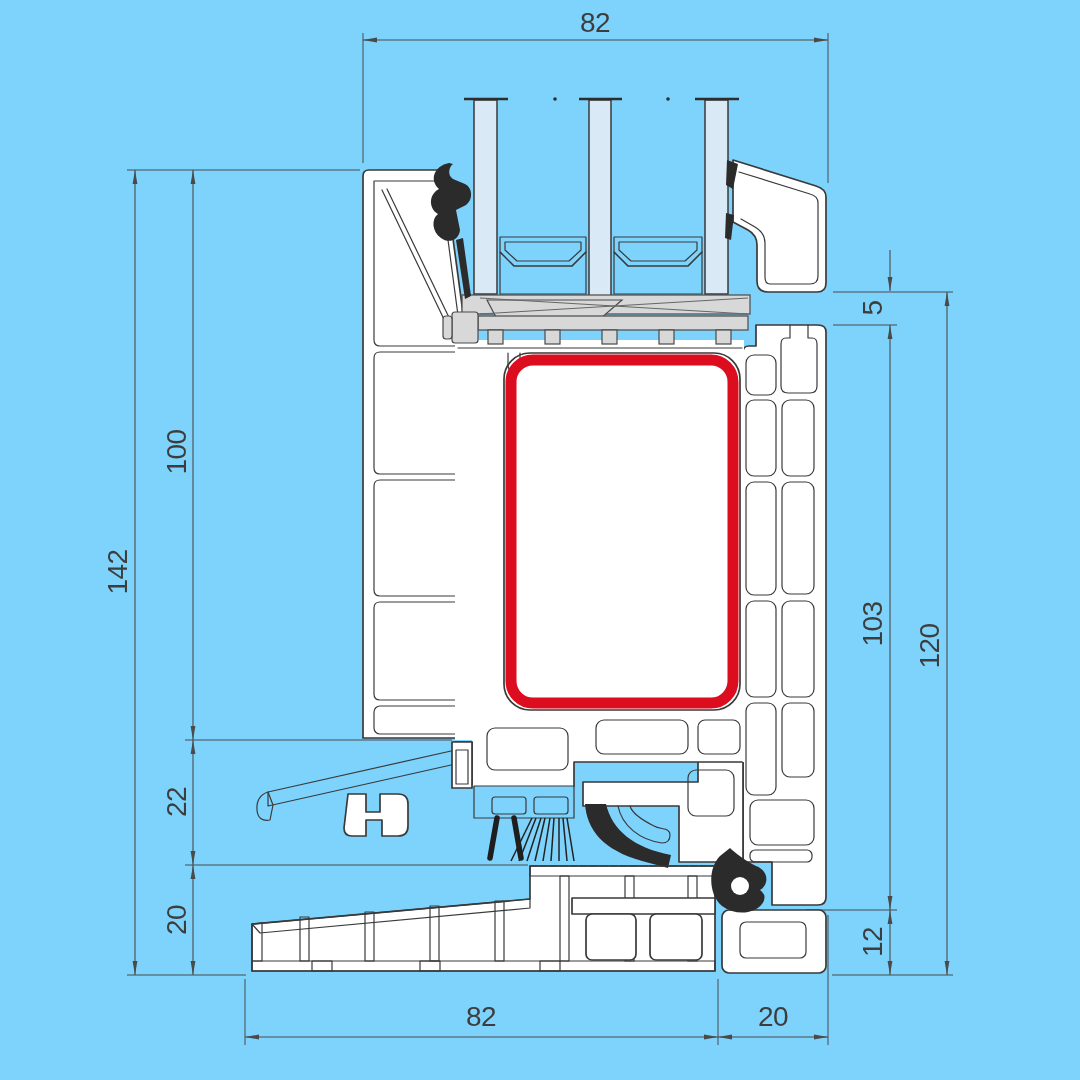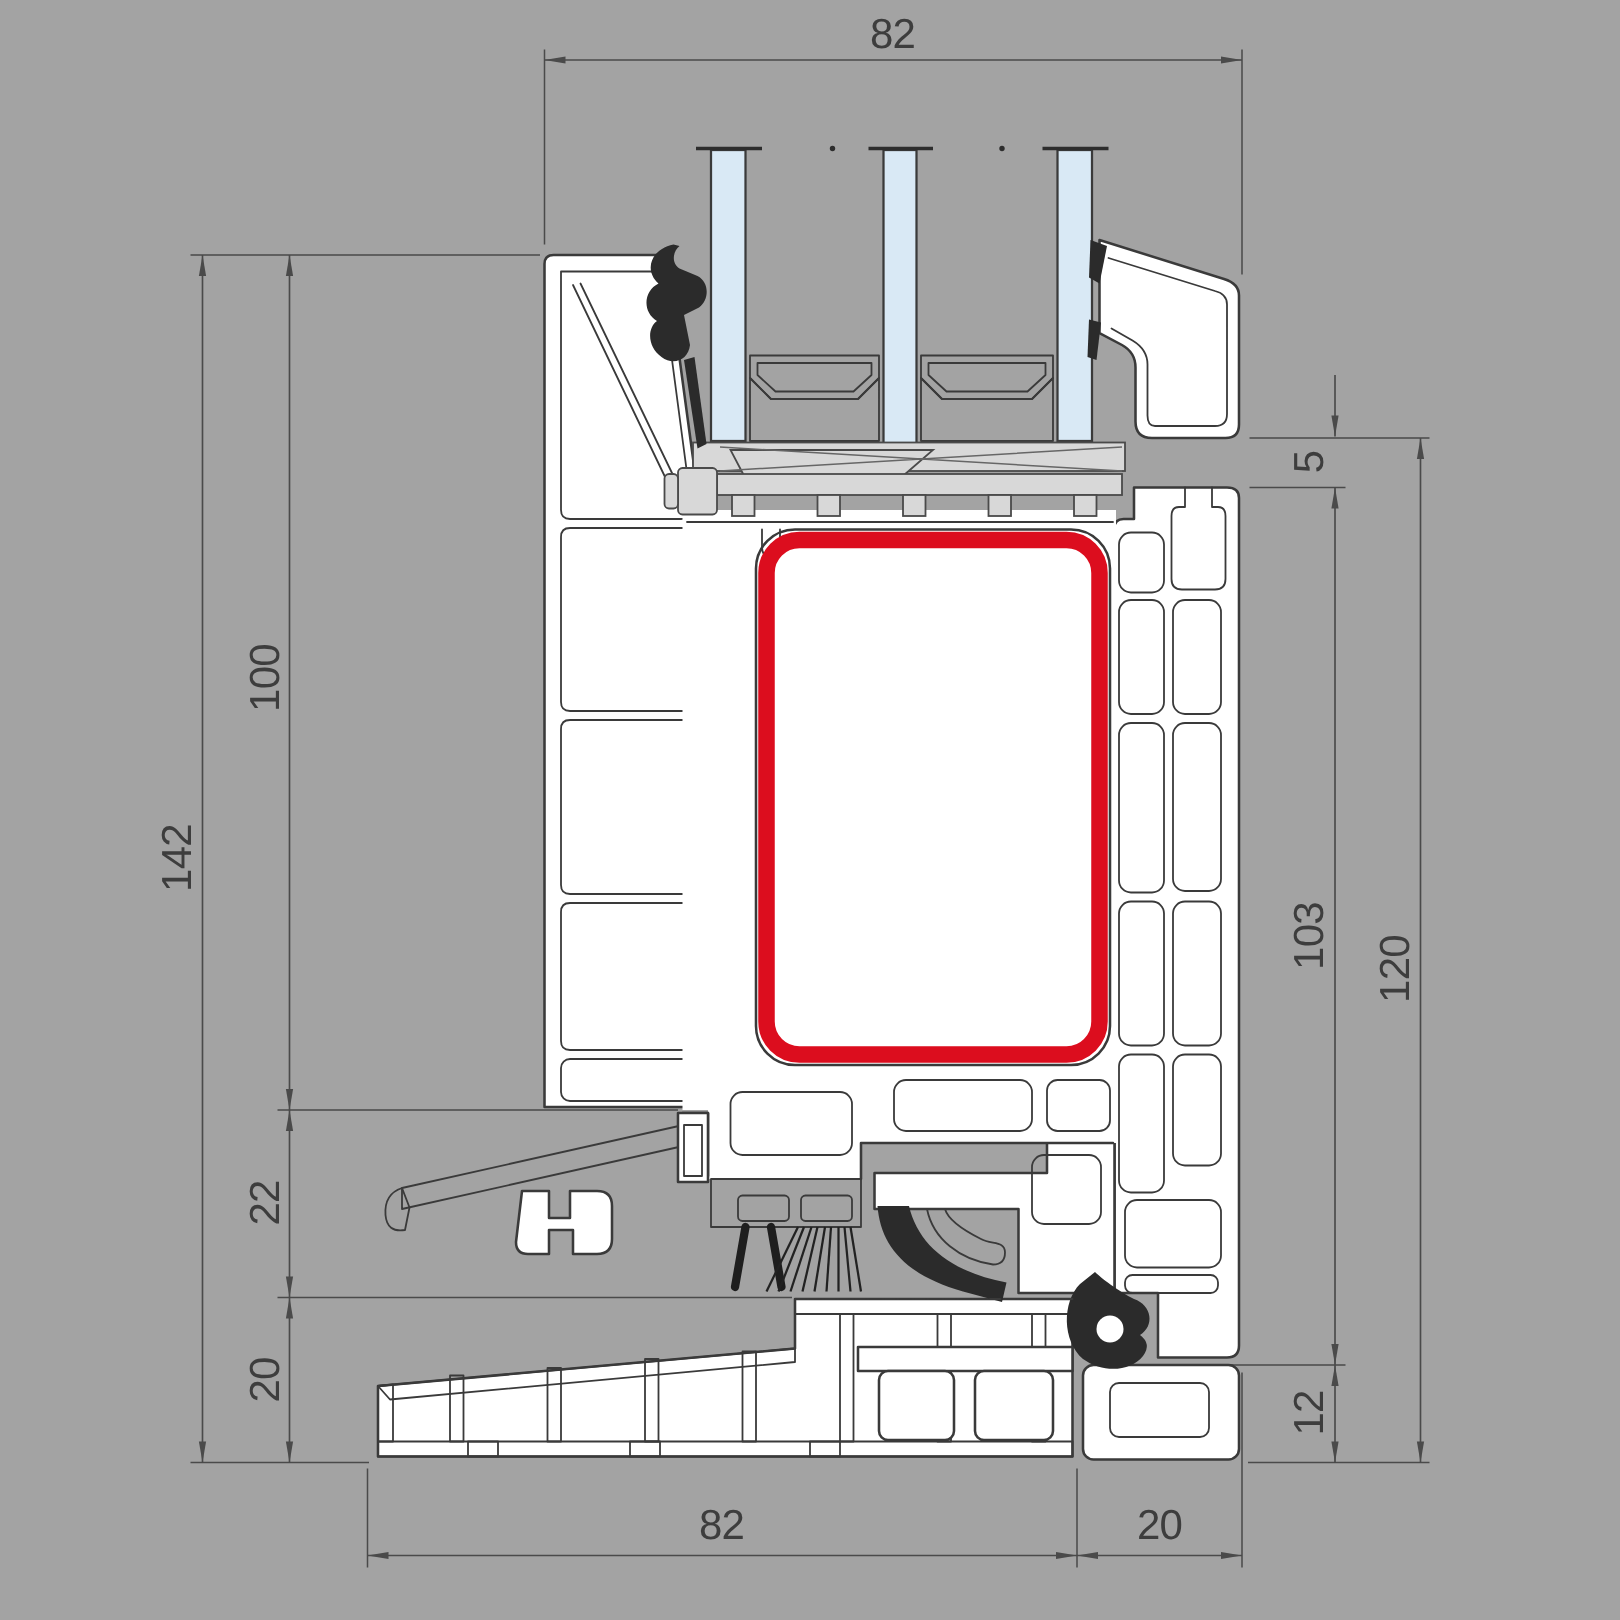--- a/index.html
+++ b/index.html
@@ -1,16 +1,16 @@
 <!DOCTYPE html>
 <html><head>
 <meta charset="utf-8">
 <style>
   html,body{margin:0;padding:0;background:#ffffff;}
-  .stage{width:1080px;height:1080px;position:relative;background:#a3a3a3;overflow:hidden;}
+  .stage{width:1080px;height:1080px;position:relative;background:#7dd3fc;overflow:hidden;}
   svg{display:block;}
   text{font-family:"Liberation Sans","DejaVu Sans",sans-serif;fill:#3d3d3d;font-size:28px;letter-spacing:-0.5px;}
   .ln{fill:none;stroke:#3a3a3a;stroke-width:1.7;stroke-linejoin:round;stroke-linecap:round;}
   .thin{fill:none;stroke:#3a3a3a;stroke-width:1.2;stroke-linejoin:round;stroke-linecap:round;}
   .wht{fill:#ffffff;stroke:#3a3a3a;stroke-width:1.7;stroke-linejoin:round;}
   .dim{stroke:#4a4a4a;stroke-width:1.1;fill:none;}
   .ext{stroke:#4a4a4a;stroke-width:1;fill:none;}
   .seal{stroke:none;}
 </style>
 </head>

